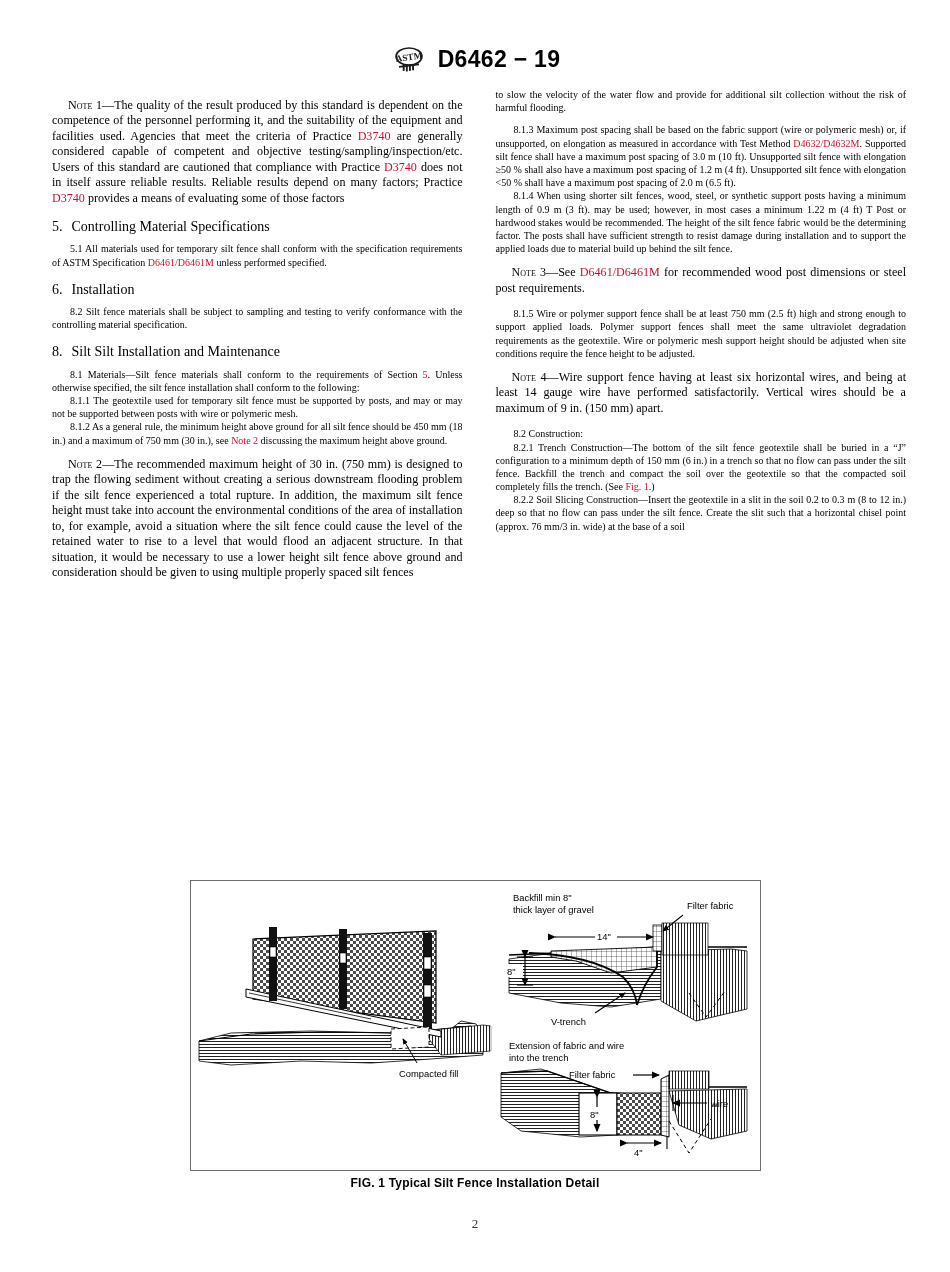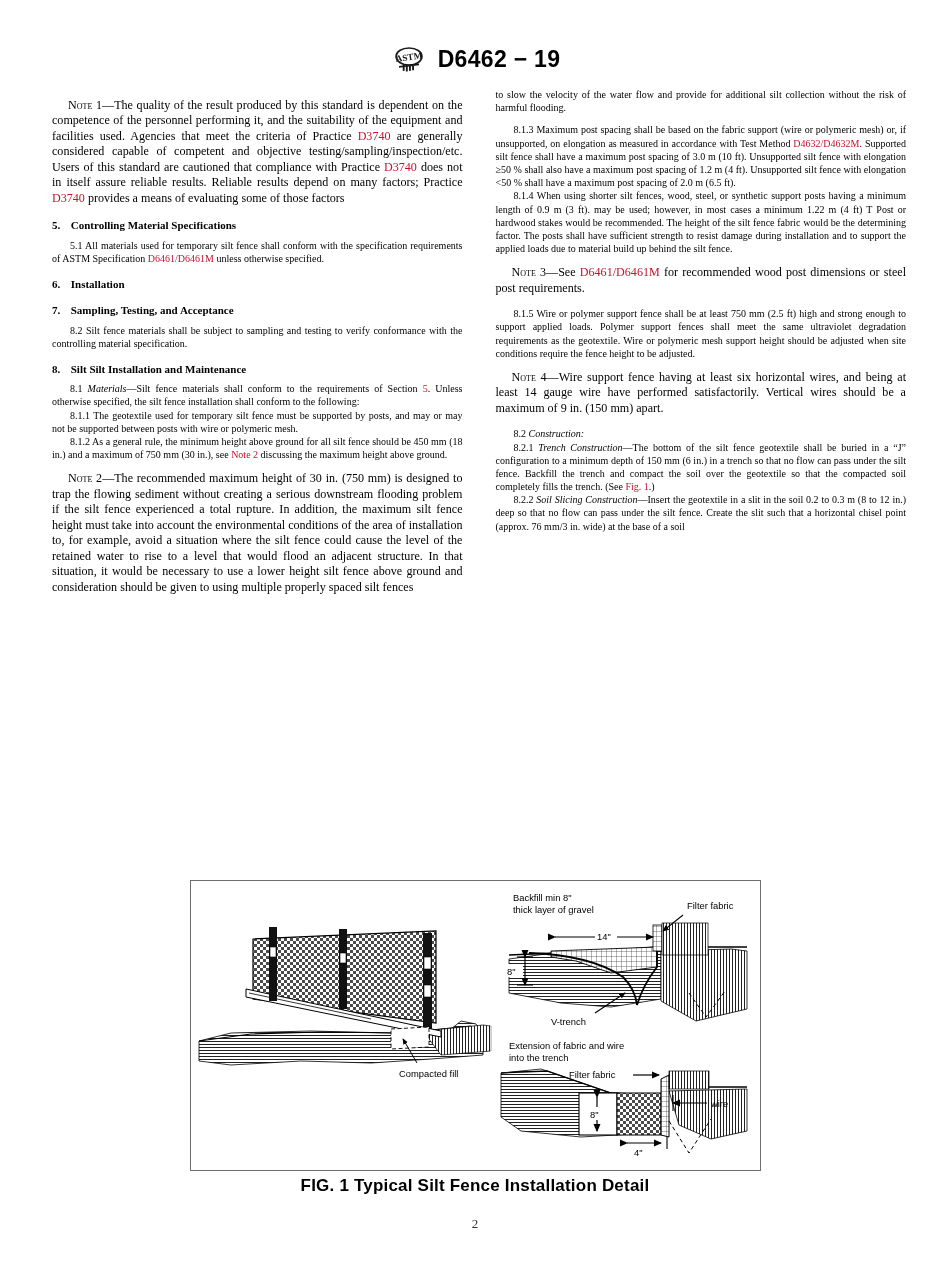--- a/index.html
+++ b/index.html
@@ -69,22 +69,22 @@
     hyphens: manual;
   }
   p.body {
     text-indent: 18px;
   }
   p.cont {
     text-indent: 0;
   }
   .sec-head {
     margin: 12px 0 6px 0;
-    font-size: 11px;
-    font-weight: bold;
+    font-size: 14px;
+    font-weight: normal;
     text-align: left;
     text-indent: 0;
     line-height: 1.3;
   }
   .sec-head .num {
     display: inline-block;
     min-width: 16px;
   }
   p.note {
     font-size: 12.1px;
@@ -93,21 +93,20 @@
     text-indent: 16px;
     margin-top: 10px;
   }
   .note-label {
     font-variant: small-caps;
   }
   .ref {
     color: #c8102e;
   }
   .ital {
-    font-style: italic;
   }
   .sp-top-sm { margin-top: 9px; }
   .sp-top { margin-top: 11px; }
 
   
   .figure-wrap {
     position: absolute;
     left: 190px;
     top: 880px;
     width: 571px;
@@ -119,21 +118,21 @@
     display: block;
   }
   .fig-caption {
     position: absolute;
     left: 0;
     top: 1176px;
     width: 950px;
     text-align: center;
     font-family: "Liberation Sans", "DejaVu Sans", sans-serif;
     font-weight: bold;
-    font-size: 17px;
+    font-size: 12px;
     letter-spacing: 0.2px;
   }
   .page-number {
     position: absolute;
     left: 0;
     top: 1216px;
     width: 950px;
     text-align: center;
     font-size: 13px;
     color: #333;
@@ -166,26 +165,25 @@
   </div>
 
   <div class="columns">
 
     <div class="col">
 
       <p class="note"><span class="note-label">Note</span><span> 1—</span><span>The quality of the result produced by this standard is dependent on the competence of the personnel performing it, and the suitability of the equipment and facilities used. Agencies that meet the criteria of Practice </span><span class="ref">D3740</span><span> are generally considered capable of competent and objective testing/sampling/inspection/etc. Users of this standard are cautioned that compliance with Practice </span><span class="ref">D3740</span><span> does not in itself assure reliable results. Reliable results depend on many factors; Practice </span><span class="ref">D3740</span><span> provides a means of evaluating some of those factors</span></p>
 
       <p class="sec-head"><span class="num">5.</span> <span>Controlling Material Specifications</span></p>
 
-      <p class="body"><span>5.1  All materials used for temporary silt fence shall conform with the specification requirements of ASTM Specification </span><span class="ref">D6461/D6461M</span><span> unless otherwise specified.</span></p>
+      <p class="body"><span>5.1  All materials used for temporary silt fence shall conform with the specification requirements of ASTM Specification </span><span class="ref">D6461/D6461M</span><span> unless performed specified.</span></p>
 
       <p class="sec-head"><span class="num">6.</span> <span>Installation</span></p>
 
 
-      <p class="sec-head"><span class="num">7.</span> <span>Sampling, Testing, and Acceptance</span></p>
 
       <p class="body">8.2  Silt fence materials shall be subject to sampling and testing to verify conformance with the controlling material specification.</p>
 
       <p class="sec-head"><span class="num">8.</span> <span>Silt Silt Installation and Maintenance</span></p>
 
       <p class="body"><span>8.1 </span><span class="ital">Materials</span><span>—Silt fence materials shall conform to the requirements of Section </span><span class="ref">5</span><span>. Unless otherwise specified, the silt fence installation shall conform to the following:</span></p>
 
       <p class="body">8.1.1  The geotextile used for temporary silt fence must be supported by posts, and may or may not be supported between posts with wire or polymeric mesh.</p>
 
       <p class="body"><span>8.1.2   As a general rule, the minimum height above ground for all silt fence should be 450 mm (18 in.) and a maximum of 750 mm (30 in.), see </span><span class="ref">Note 2</span><span> discussing the maximum height above ground.</span></p>

